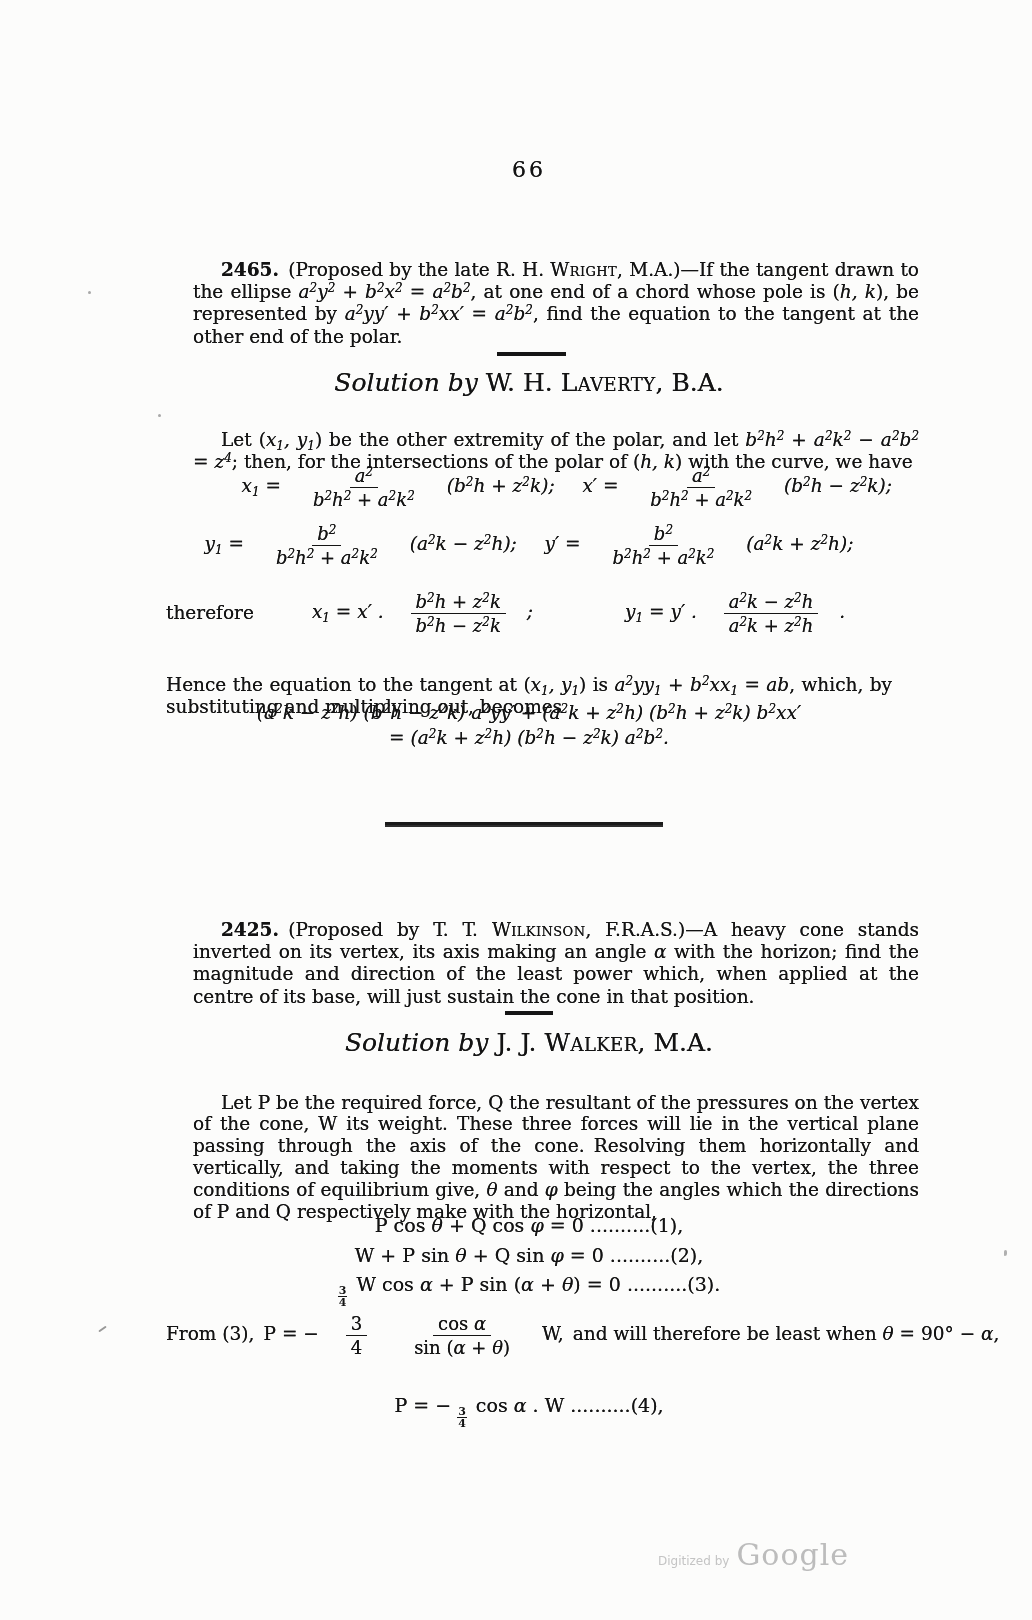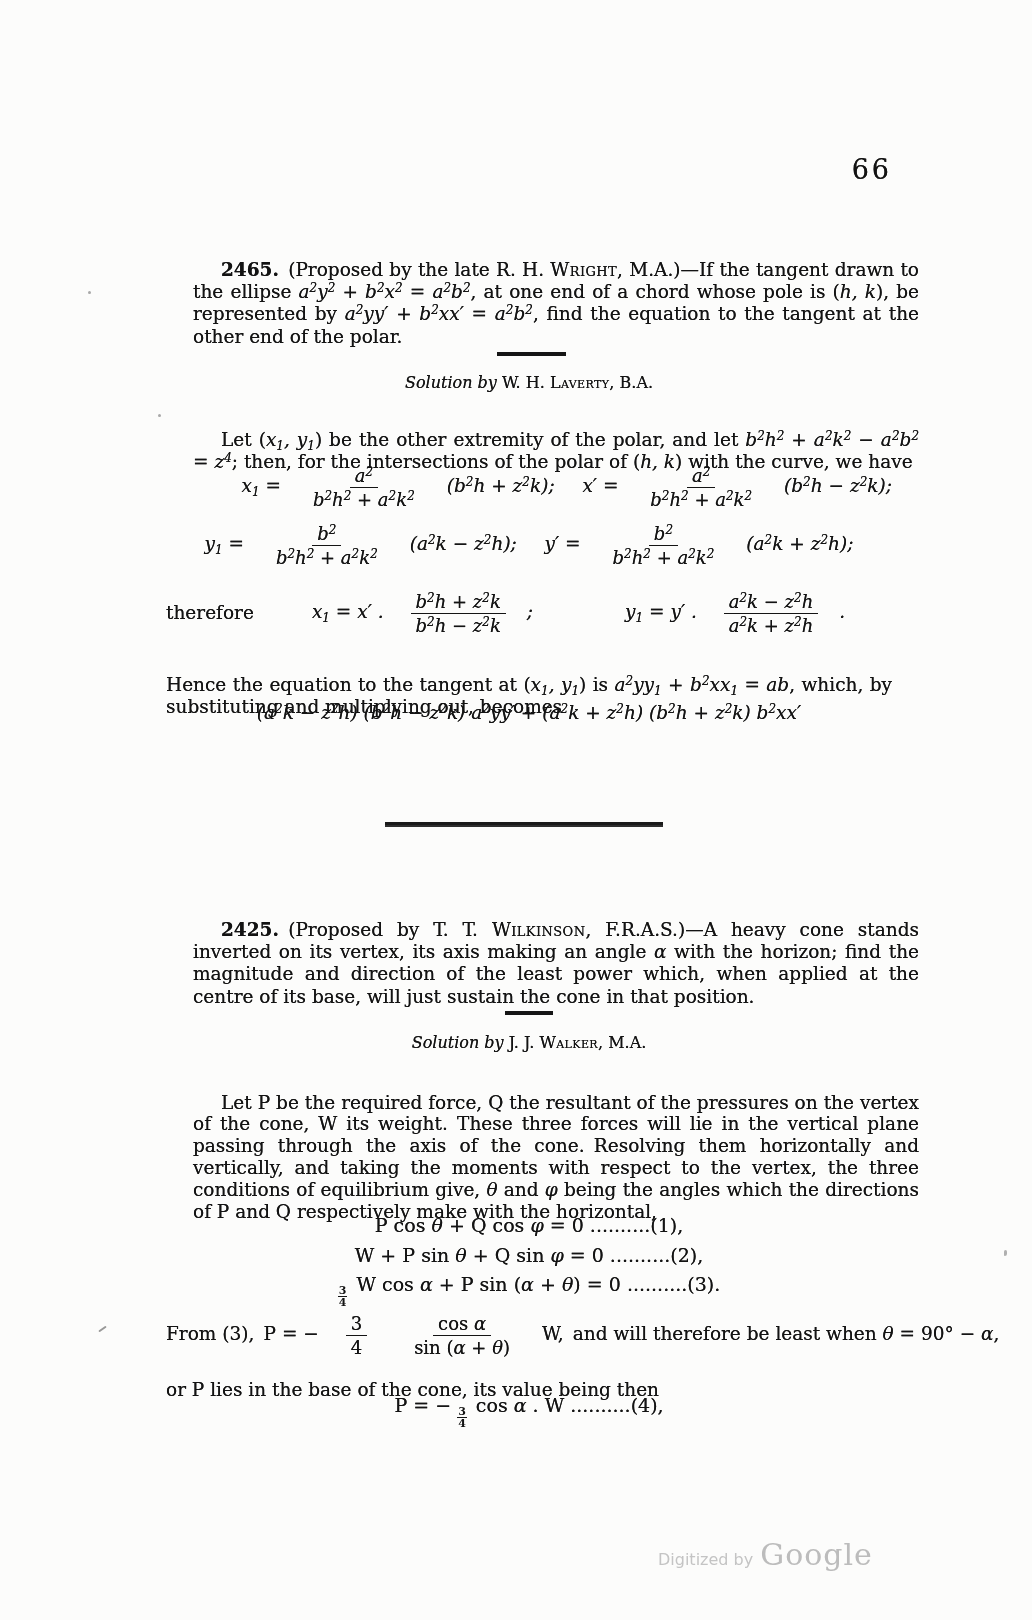--- a/index.html
+++ b/index.html
@@ -9,26 +9,26 @@
     margin:0 auto;
     background:#fcfcfb;
     color:#131313;
     font-family:"DejaVu Serif", serif;
     font-size:18.5px;
     line-height:22.4px;
     text-shadow:0 0 0.45px rgba(17,17,17,0.85);
     overflow:hidden;
   }
   .abs{position:absolute;left:166px;width:726px;}
-  .pageno{top:155px;text-align:right;font-size:27px;line-height:30px;letter-spacing:3px;}
+  .pageno{top:155px;text-align:center;font-size:22px;line-height:30px;letter-spacing:3px;}
   .para{text-align:justify;}
   .indent{text-indent:28px;margin-left:27px;}
   .p1{top:240px;}
   .rule1{top:352px;left:497px;width:69px;height:4px;background:#151515;}
-  .solhead{text-align:center;font-size:16px;line-height:24px;}
+  .solhead{text-align:center;font-size:25px;line-height:24px;}
   .sh1{top:371px;}
   .intro1{top:410px;}
   .eqc{text-align:center;}
   .fr-row{line-height:56px;font-size:18.5px;}
   .exrow{top:458px;text-align:right;}
   .eyrow{top:516px;}
   .thrw{top:585px;display:flex;align-items:center;height:56px;font-size:18.5px;}
   .teq1{margin-left:58px;}
   .teq2{margin-left:92px;}
   .hence{top:655px;}
@@ -53,21 +53,21 @@
   .sc{font-variant:small-caps;letter-spacing:0.4px;}
   sup{font-size:12px;vertical-align:6px;line-height:0;}
   sub{font-size:12px;vertical-align:-4px;line-height:0;}
   .frac{display:inline-flex;flex-direction:column;align-items:center;vertical-align:middle;margin:0 21px;line-height:21px;font-size:18px;}
   .frac .fn{display:block;padding:0 5px 1px;border-bottom:1.7px solid #141414;}
   .frac .fd{display:block;padding:1px 5px 0;}
   .sfrac{display:inline-flex;flex-direction:column;align-items:center;vertical-align:-3px;margin-right:3px;line-height:10px;font-size:11px;text-shadow:none;font-weight:700;}
   .sfrac .fn{display:block;border-bottom:1px solid #141414;padding:0 1px;}
   .sfrac .fd{display:block;padding-top:1px;}
   .footer{position:absolute;left:658px;top:1544px;display:flex;align-items:baseline;gap:7px;text-shadow:none;}
-  .dig{font-family:"DejaVu Sans", sans-serif;font-size:16px;color:#c4c4c4;}
+  .dig{font-family:"DejaVu Sans", sans-serif;font-size:12px;color:#c4c4c4;}
   .goog{font-family:"DejaVu Serif", serif;font-size:30px;color:#bcbcbc;letter-spacing:1px;}
   .speck{position:absolute;background:#555;opacity:0.5;border-radius:50%;}
   .sp1{left:88px;top:291px;width:3px;height:3px;}
   .sp2{left:158px;top:414px;width:3px;height:3px;}
   .sp3{left:98px;top:1328px;width:9px;height:2px;transform:rotate(-35deg);opacity:0.6;border-radius:1px;}
   .sp4{left:1004px;top:1250px;width:3px;height:6px;opacity:0.45;border-radius:2px 2px 3px 1px;}
 </style>
 </head>
 <body>
 
@@ -107,20 +107,21 @@
           </span>;</span></span>
     <span class="teq2"><span class="m">y<sub>1</sub> = y′ . <span class="frac">
             <span class="fn">a<sup>2</sup>k − z<sup>2</sup>h</span>
             <span class="fd">a<sup>2</sup>k + z<sup>2</sup>h</span>
           </span>.</span></span>
   </div>
 
   <p class="abs para hence">Hence the equation to the tangent at (<span class="m">x<sub>1</sub>, y<sub>1</sub></span>) is <span class="m">a<sup>2</sup>yy<sub>1</sub> + b<sup>2</sup>xx<sub>1</sub> = ab</span>, which, by substituting and multiplying out, becomes</p>
 
   <div class="abs eqc disp disp1"><span class="m">(a<sup>2</sup>k − z<sup>2</sup>h) (b<sup>2</sup>h − z<sup>2</sup>k) a<sup>2</sup>yy′ + (a<sup>2</sup>k + z<sup>2</sup>h) (b<sup>2</sup>h + z<sup>2</sup>k) b<sup>2</sup>xx′</span></div>
+  <div class="abs eqc disp disp2"><span class="m">= (a<sup>2</sup>k + z<sup>2</sup>h) (b<sup>2</sup>h − z<sup>2</sup>k) a<sup>2</sup>b<sup>2</sup>.</span></div>
 
   <div class="drule" style="position:absolute;"></div>
 
   <p class="abs para indent p2"><span class="bd">2425.</span> (Proposed by T. T. <span class="sc">Wilkinson</span>, F.R.A.S.)—A heavy cone stands inverted on its vertex, its axis making an angle <span class="m">α</span> with the horizon; find the magnitude and direction of the least power which, when applied at the centre of its base, will just sustain the cone in that position.</p>
 
   <div class="rule2" style="position:absolute;"></div>
 
   <div class="abs solhead sh2"><span class="it">Solution by</span> J. J. <span class="sc">Walker</span>, M.A.</div>
 
   <p class="abs para indent intro2">Let P be the required force, Q the resultant of the pressures on the vertex of the cone, W its weight. These three forces will lie in the vertical plane passing through the axis of the cone. Resolving them horizontally and vertically, and taking the moments with respect to the vertex, the three conditions of equilibrium give, <span class="m">θ</span> and <span class="m">φ</span> being the angles which the directions of P and Q respectively make with the horizontal,</p>
@@ -133,21 +134,20 @@
       </span> W cos <span class="m">α</span> + P sin (<span class="m">α</span> + <span class="m">θ</span>) = 0 ..........(3).</div>
 
   <div class="abs from3">From (3), P = − <span class="frac">
         <span class="fn">3</span>
         <span class="fd">4</span>
       </span><span class="frac">
         <span class="fn">cos <span class="m">α</span></span>
         <span class="fd">sin (<span class="m">α</span> + <span class="m">θ</span>)</span>
       </span> W, and will therefore be least when <span class="m">θ</span> = 90° − <span class="m">α</span>,</div>
 
-  <p class="abs para orline">or P lies in the base of the cone, its value being then</p>
 
   <div class="abs eqc eq4">P = − <span class="sfrac">
         <span class="fn">3</span>
         <span class="fd">4</span>
       </span> cos <span class="m">α</span> . W ..........(4),</div>
 
   <div class="footer">
     <span class="dig">Digitized by</span>
     <span class="goog">Google</span>
   </div>

